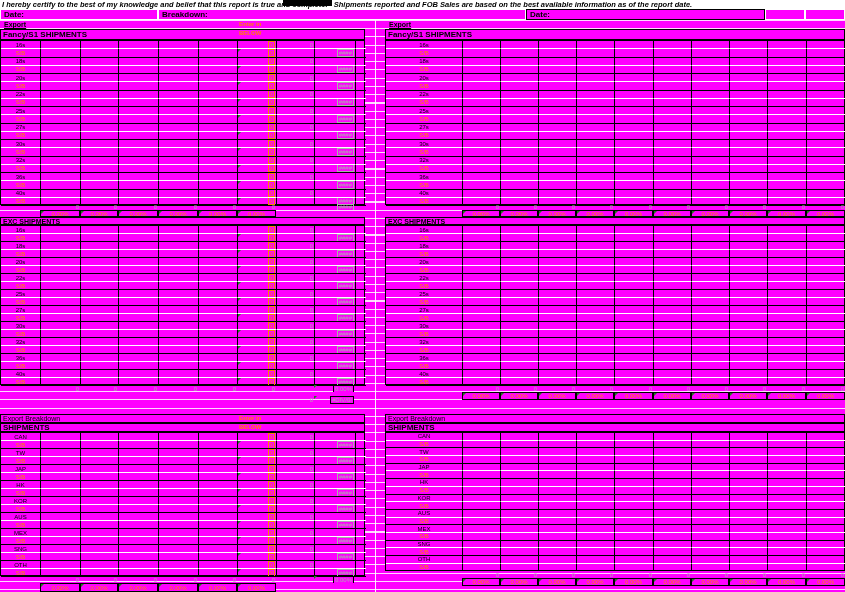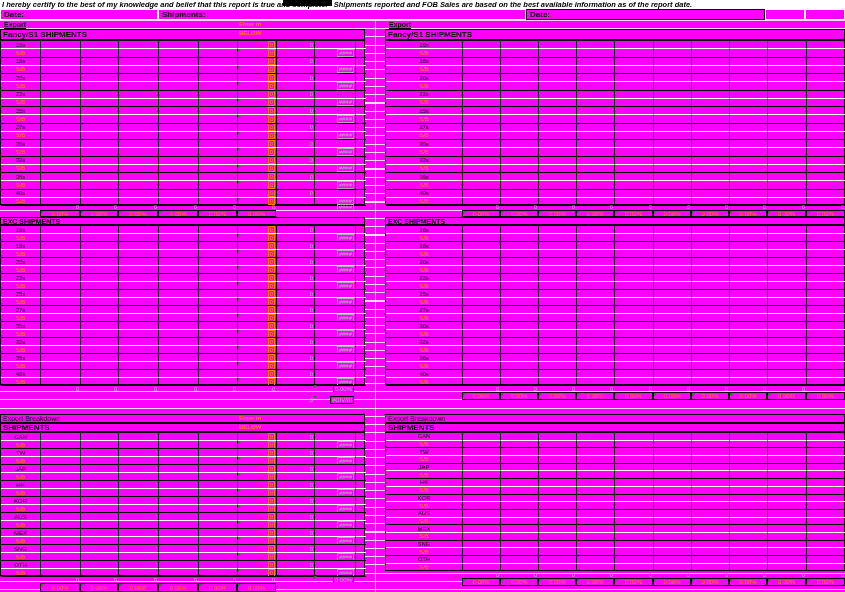--- a/index.html
+++ b/index.html
@@ -58,21 +58,21 @@
   <div class="gridbg"></div>
   <div class="vline" style="left:375px;top:20px;height:572px;"></div>
 
   <div class="topbar">I hereby certify to the best of my knowledge and belief that this report is true and complete.   Shipments reported and FOB Sales are based on the best available information as of the report date.</div>
   <div class="blackbox"></div>
 
   <div class="fcell" style="left:0;top:9px;width:158px;height:11px;">
       <span>Date:</span>
     </div>
   <div class="fcell" style="left:158px;top:9px;width:368px;height:11px;">
-      <span>Shipments:</span>
+      <span>Breakdown:</span>
     </div>
   <div class="fcell k" style="left:526px;top:9px;width:239px;height:11px;">
       <span>Date:</span>
     </div>
   <div class="fcell" style="left:765px;top:9px;width:40px;height:11px;"></div>
   <div class="fcell" style="left:805px;top:9px;width:40px;height:11px;"></div>
 
   <div class="explabel" style="left:4px;top:20px;">Export</div>
   <div class="trow" style="left:0;top:29px;width:365px;height:11px;">Fancy/S1 SHIPMENTS</div>
   <div class="enote" style="left:239px;top:20px;">

